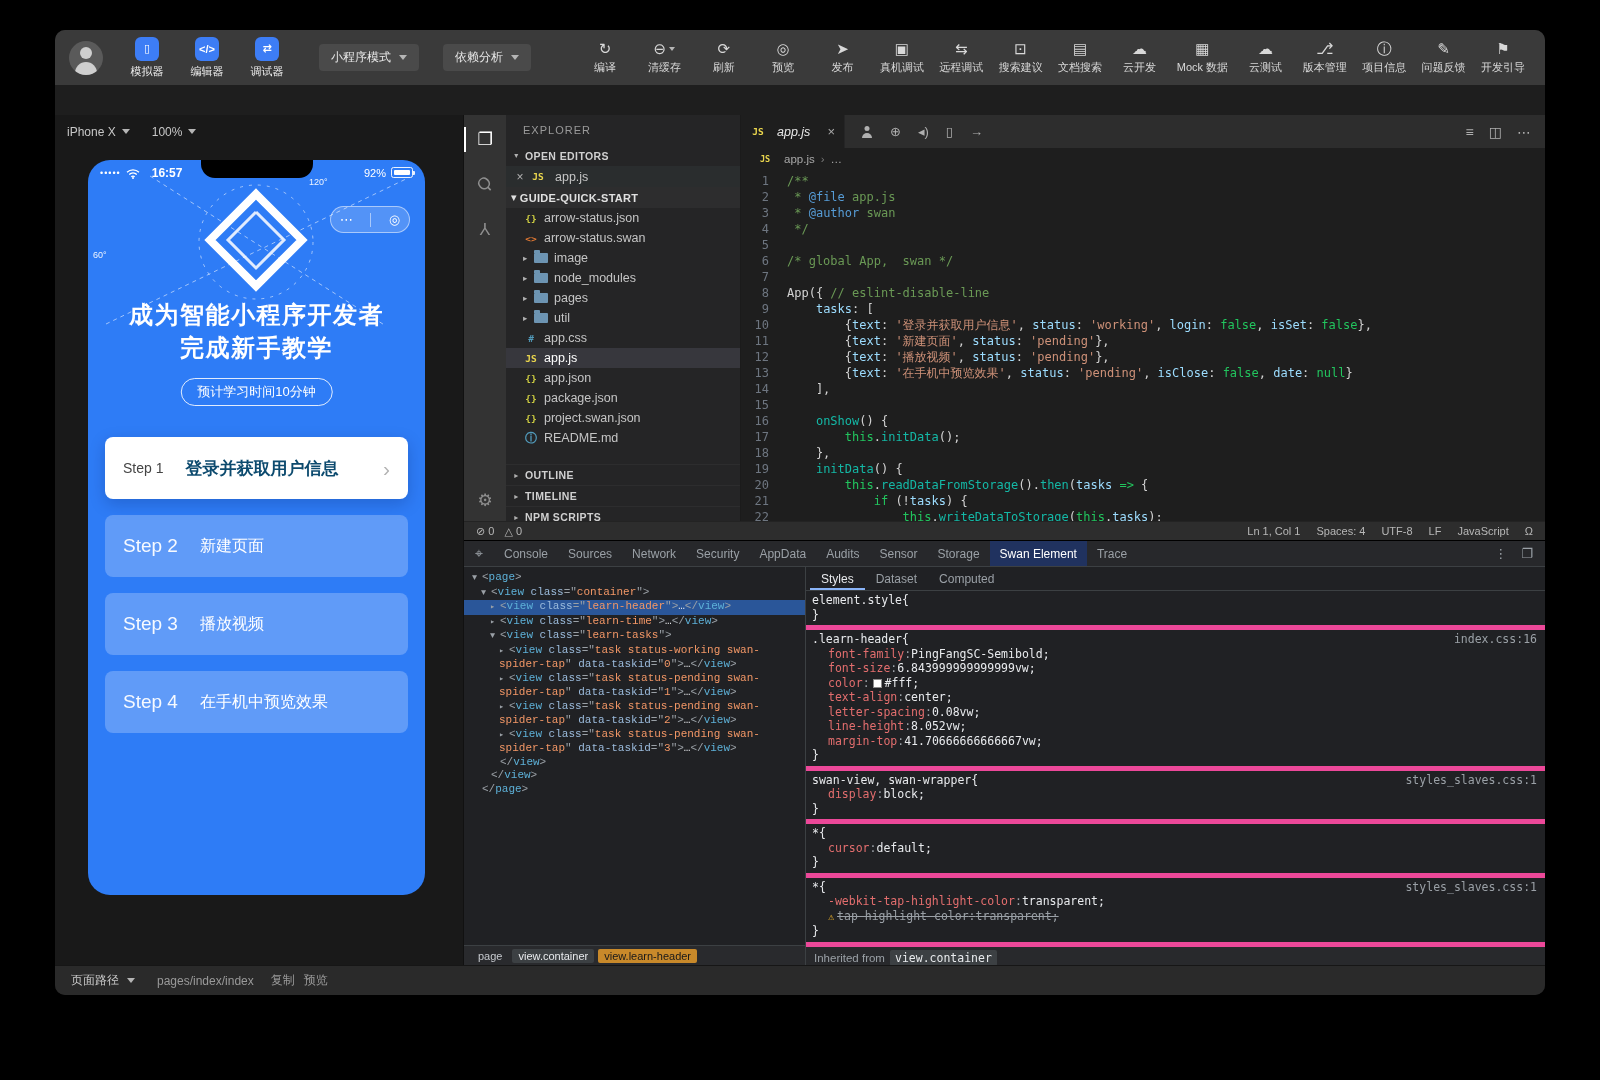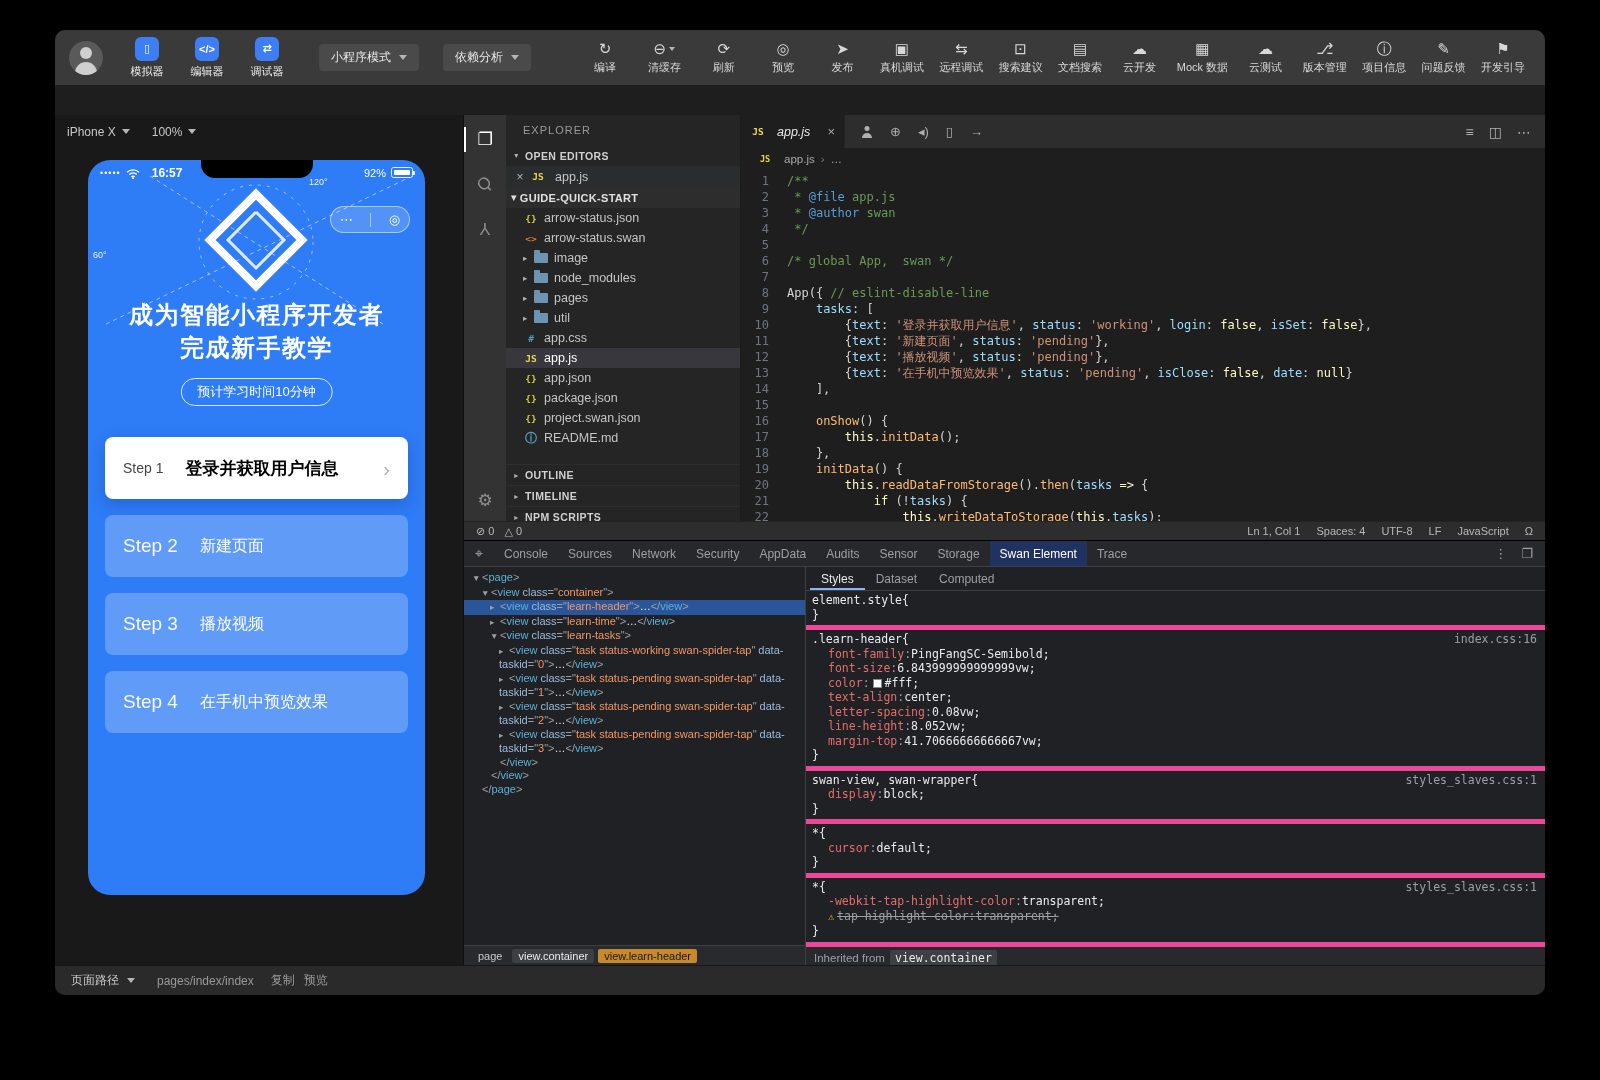--- a/index.html
+++ b/index.html
@@ -52,21 +52,21 @@
 .capsule .divider{width:1px;height:14px;background:rgba(255,255,255,.5)}
 .hero-art{position:absolute;top:12px;left:0;width:337px;height:165px}
 .hero-art text{fill:rgba(255,255,255,.92);font-size:9px;font-family:"Liberation Sans",sans-serif}
 .hero-title{position:absolute;top:138px;left:0;width:100%;text-align:center;color:#fff;font-size:24px;font-weight:600;line-height:33px;letter-spacing:1.5px}
 .hero-badge{position:absolute;top:218px;left:50%;transform:translateX(-50%);border:1px solid rgba(255,255,255,.85);border-radius:15px;padding:4px 16px;color:#fff;font-size:13px;white-space:nowrap}
 .steps{position:absolute;top:277px;left:17px;right:17px;display:flex;flex-direction:column;gap:16px}
 .step-card{height:62px;border-radius:8px;display:flex;align-items:center;padding:0 18px;cursor:pointer}
 .step-card.active{background:#fff;box-shadow:0 5px 16px rgba(0,25,80,.22)}
 .step-card.pending{background:rgba(255,255,255,.24)}
 .step-card.active .step-label{color:#444;font-size:14px}
-.step-card.active .step-title{color:#000000;font-size:17px;font-weight:700;margin-left:22px}
+.step-card.active .step-title{color:#0c4a6e;font-size:17px;font-weight:700;margin-left:22px}
 .step-card.pending .step-label{color:rgba(255,255,255,.95);font-size:19px}
 .step-card.pending .step-title{color:#fff;font-size:16px;font-weight:500;margin-left:22px}
 .step-chevron{margin-left:auto;color:#b3b3b3;font-size:21px;line-height:1}
 
 .workbench{flex:1;display:flex;flex-direction:column;min-width:0;border-left:1px solid #111}
 .wb-top{height:406px;display:flex;min-height:0}
 .activity{width:42px;background:#333;display:flex;flex-direction:column;align-items:center;padding:14px 0 10px;gap:24px;flex:none}
 .act-icon{color:#8f8f8f;font-size:17px;width:100%;text-align:center;cursor:pointer;position:relative}
 .act-icon.active{color:#fff}
 .act-icon.active::before{content:"";position:absolute;left:0;top:-2px;bottom:-2px;width:2px;background:#fff}
@@ -98,35 +98,35 @@
 .tabbar-right{margin-left:auto;display:flex;align-items:center;gap:15px;padding-right:14px;color:#b0b0b0;font-size:14px}
 .person-ic{width:12px;height:12px;position:relative;display:inline-block}
 .person-ic::before{content:"";position:absolute;top:0;left:50%;transform:translateX(-50%);width:5px;height:5px;border-radius:50%;background:#b0b0b0}
 .person-ic::after{content:"";position:absolute;bottom:0;left:50%;transform:translateX(-50%);width:10px;height:5px;border-radius:5px 5px 0 0;background:#b0b0b0}
 .breadcrumb{height:22px;display:flex;align-items:center;padding-left:16px;color:#a8a8a8;font-size:11.5px;gap:6px;flex:none}
 .breadcrumb .sep{color:#777}
 .code{flex:1;overflow:hidden;font-family:"DejaVu Sans Mono",monospace;font-size:12px;line-height:16px;padding-top:3px}
 .code-line{display:flex;white-space:pre}
 .ln{width:46px;text-align:right;padding-right:18px;color:#6e7681;flex:none}
 .tk-c{color:#6a9955}.tk-j{color:#569cd6}.tk-d{color:#d4d4d4}.tk-p{color:#9cdcfe}
-.tk-s{color:#ce9178}.tk-k{color:#fef9c3}.tk-f{color:#fdba74}
+.tk-s{color:#ce9178}.tk-k{color:#22c55e}.tk-f{color:#14b8a6}
 .statusbar{height:19px;background:#2d2d2d;border-top:1px solid #232323;display:flex;align-items:center;padding:0 12px;color:#b7b7b7;font-size:11px;gap:14px;flex:none}
 .sb-left{display:flex;gap:10px;align-items:center}
 .sb-right{margin-left:auto;display:flex;gap:16px;align-items:center}
 .sb-item{white-space:nowrap}
 
 .devtools{flex:1;background:#202124;display:flex;flex-direction:column;min-height:0;border-top:1px solid #000}
 .dt-tabs{height:26px;background:#27282b;display:flex;align-items:stretch;font-size:12px;color:#9aa0a6;border-bottom:1px solid #3c4043;flex:none}
 .dt-inspect{width:30px;display:flex;align-items:center;justify-content:center;color:#9aa0a6;font-size:14px;cursor:pointer}
 .dt-tab{padding:0 10px;display:flex;align-items:center;cursor:pointer;white-space:nowrap}
 .dt-tab.active{background:#20325f;color:#fff}
 .dt-tabs-right{margin-left:auto;display:flex;gap:14px;align-items:center;padding-right:12px;font-size:13px}
 .dt-body{flex:1;display:flex;min-height:0}
 .dom-pane{width:342px;border-right:1px solid #3c4043;display:flex;flex-direction:column;flex:none;min-height:0}
-.dom-tree{flex:1;padding-top:4px;overflow:hidden;font-family:Liberation Sans, sans-serif;font-size:11px;line-height:13.5px}
+.dom-tree{flex:1;padding-top:4px;overflow:hidden;font-family:Liberation Mono, monospace;font-size:11px;line-height:13.5px}
 .dom-line{overflow-wrap:anywhere;cursor:pointer;padding-right:4px}
 .dom-line.sel{background:#2a5699}
 .da-arrow{color:#9aa0a6;font-size:8.5px;display:inline-block;width:10px}
 .dg{color:#9aa0a6}.dtg{color:#5db0d7}.dan{color:#9bbbdc}.dav{color:#f29766}.del{color:#e8eaed}
 .dom-crumbs{height:20px;background:#292a2d;border-top:1px solid #3c4043;display:flex;align-items:center;font-size:11px;color:#c5c8cd;gap:4px;padding-left:8px;flex:none}
 .crumb{padding:1px 6px;border-radius:2px;cursor:pointer;white-space:nowrap}
 .crumb.gray{background:#3c4043;color:#e8eaed}
 .crumb.orange{background:#c8892a;color:#17181a}
 .styles-pane{flex:1;display:flex;flex-direction:column;min-width:0;min-height:0}
 .st-tabs{height:24px;display:flex;align-items:stretch;font-size:12px;color:#9aa0a6;border-bottom:1px solid #3c4043;padding-left:4px;flex:none}

